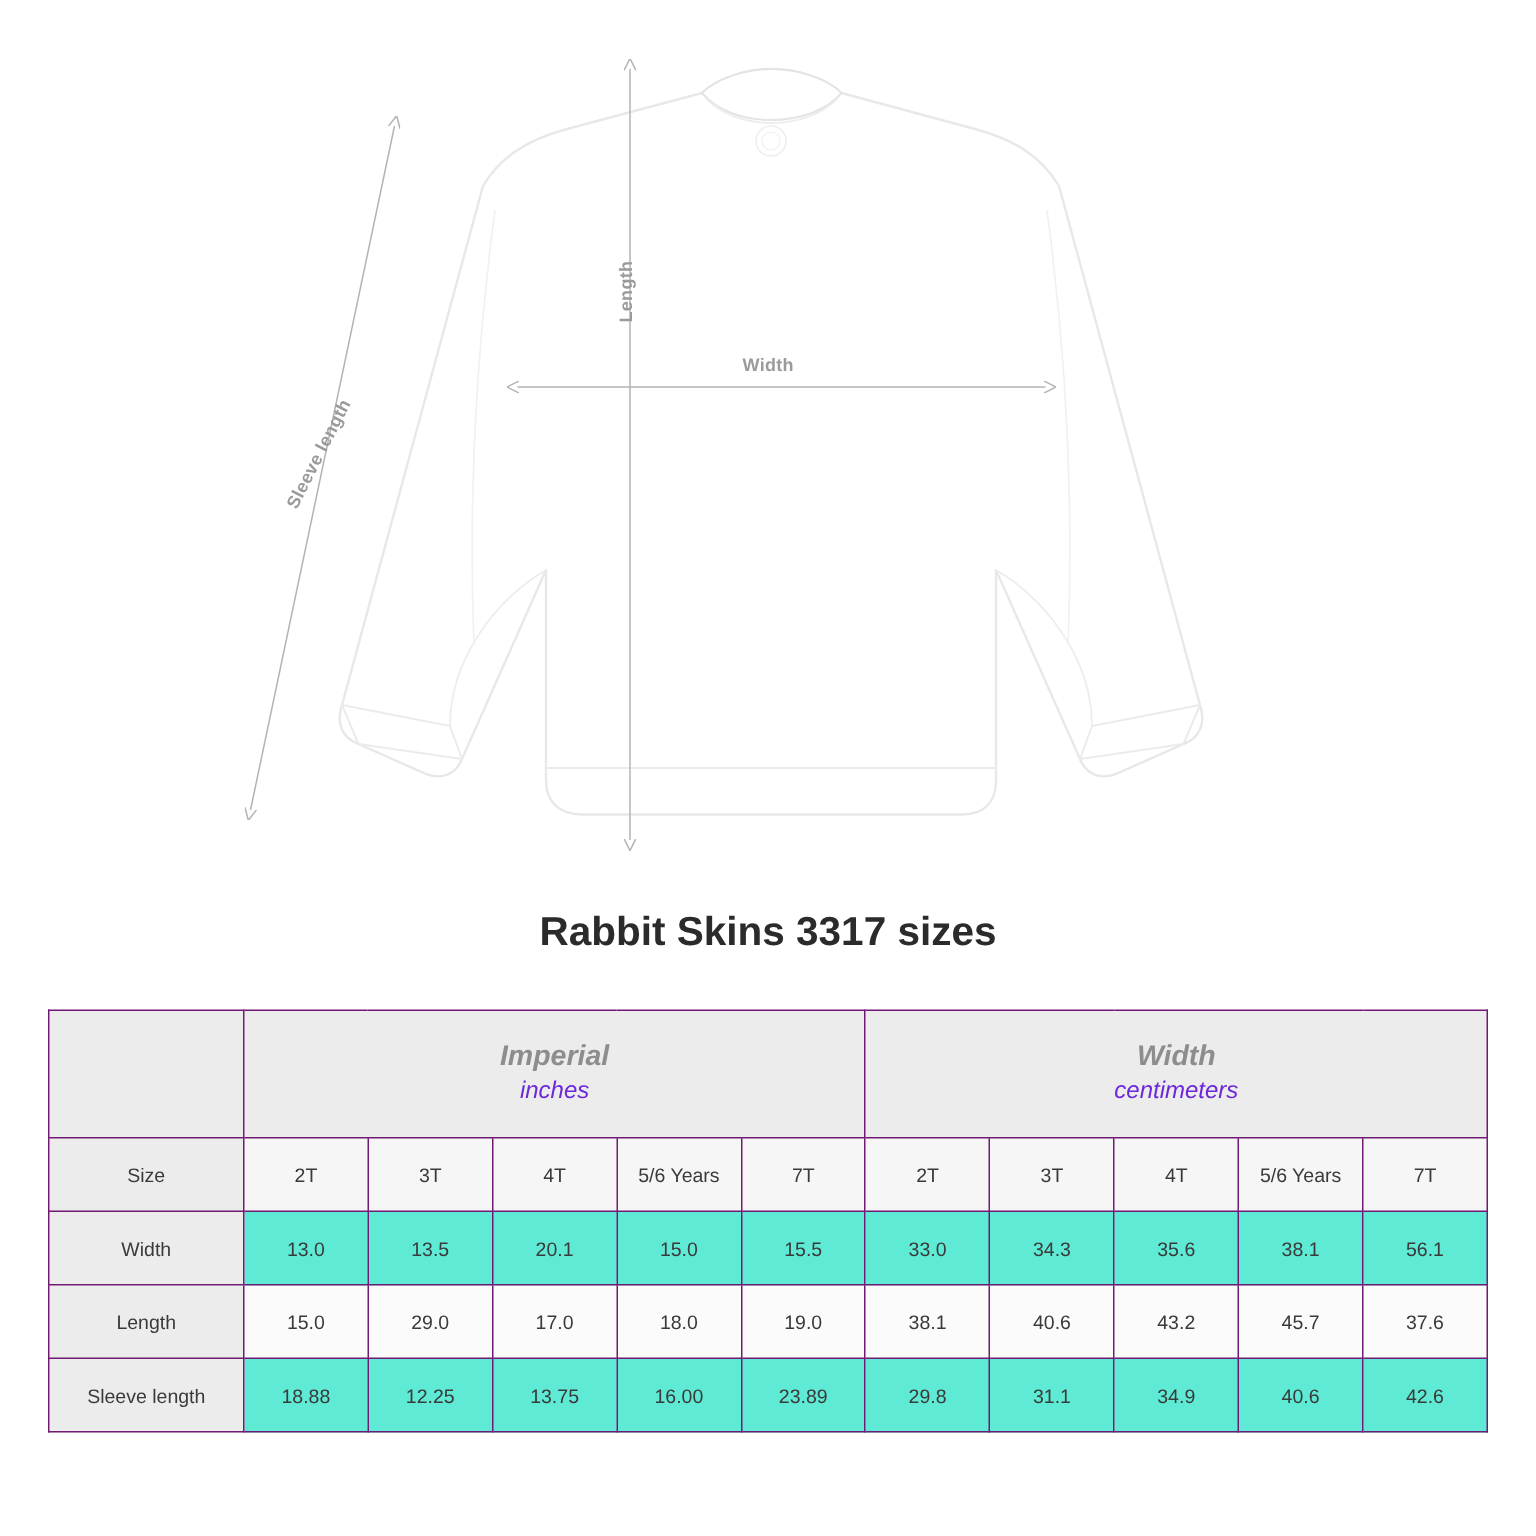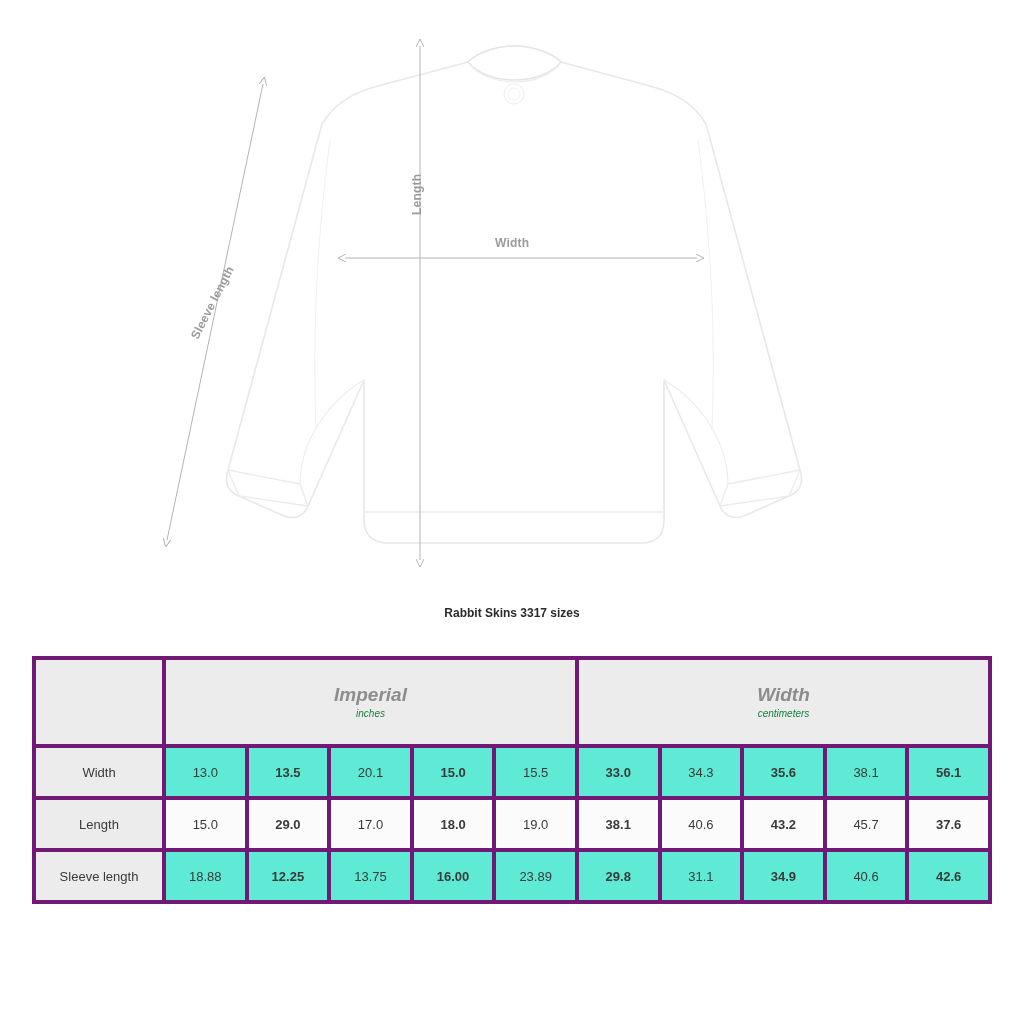--- a/index.html
+++ b/index.html
@@ -42,38 +42,38 @@
     transform-origin: left top;
   }
   .dim-label.sleeve {
     transform: rotate(-63deg);
     transform-origin: left top;
   }
 
   
   .chart-title {
     text-align: center;
-    font-size: 12px;
+    font-size: 27px;
     font-weight: bold;
     color: #2b2b2b;
     margin-top: 6px;
   }
 
   
   .table-wrap {
     margin: 36px auto 0 auto;
     width: 960px;
   }
   table.size-table {
     border-collapse: collapse;
     width: 100%;
     table-layout: fixed;
   }
   table.size-table td, table.size-table th {
-    border: 4px solid #701a75;
+    border: 1px solid #701a75;
     text-align: center;
     font-size: 13px;
     font-weight: normal;
     color: #3a3a3a;
     height: 48px;
     padding: 0;
     margin-top: 36px;
   }
   .unit-head {
     background: #ececec;
@@ -81,43 +81,43 @@
     color: #8d8d8d;
   }
   .unit-head .unit-name {
     font-size: 19px;
     font-style: italic;
     font-weight: bold;
     color: #8d8d8d;
     line-height: 1.25;
   }
   .unit-head .unit-sub {
-    font-size: 10px;
+    font-size: 16px;
     font-style: italic;
-    color: #15803d;
+    color: #6d28d9;
     line-height: 1.4;
   }
   .corner-cell {
     background: #ececec;
   }
   .col-head {
     background: #f6f6f6;
     font-weight: bold;
     font-size: 13px;
     color: #3d3d3d;
   }
   .row-head {
     background: #ececec;
     font-weight: bold;
     font-size: 13px;
     color: #3d3d3d;
   }
   tr.row-a td.data { background: #5eead4; }
   tr.row-b td.data { background: #fbfbfb; }
-  td.data.alt { background: #efefef; font-weight: bold; }
+  td.data.alt { background: #efefef; }
 </style>
 </head>
 <body>
 
 <div class="illustration">
 
   <svg class="garment-svg" width="1024" height="600" viewBox="0 0 1024 600">
     <defs>
       <marker id="arrowStart" markerWidth="8" markerHeight="8" refX="7" refY="4" orient="auto">
         <path d="M8,0 L0,4 L8,8" fill="none" stroke="#b3b3b3" stroke-width="1"></path>
@@ -202,20 +202,33 @@
         <td class="unit-head" colspan="5">
           <div class="unit-name">Imperial</div>
           <div class="unit-sub">inches</div>
         </td>
         <td class="unit-head" colspan="5">
           <div class="unit-name">Width</div>
           <div class="unit-sub">centimeters</div>
         </td>
       </tr>
 
+      <tr>
+        <td class="row-head">Size</td>
+        <td class="col-head">2T</td>
+        <td class="col-head">3T</td>
+        <td class="col-head">4T</td>
+        <td class="col-head">5/6 Years</td>
+        <td class="col-head">7T</td>
+        <td class="col-head">2T</td>
+        <td class="col-head">3T</td>
+        <td class="col-head">4T</td>
+        <td class="col-head">5/6 Years</td>
+        <td class="col-head">7T</td>
+      </tr>
 
       <tr class="row-a">
         <td class="row-head">Width</td>
         <td class="data">13.0</td>
         <td class="data alt">13.5</td>
         <td class="data">20.1</td>
         <td class="data alt">15.0</td>
         <td class="data">15.5</td>
         <td class="data alt">33.0</td>
         <td class="data">34.3</td>

